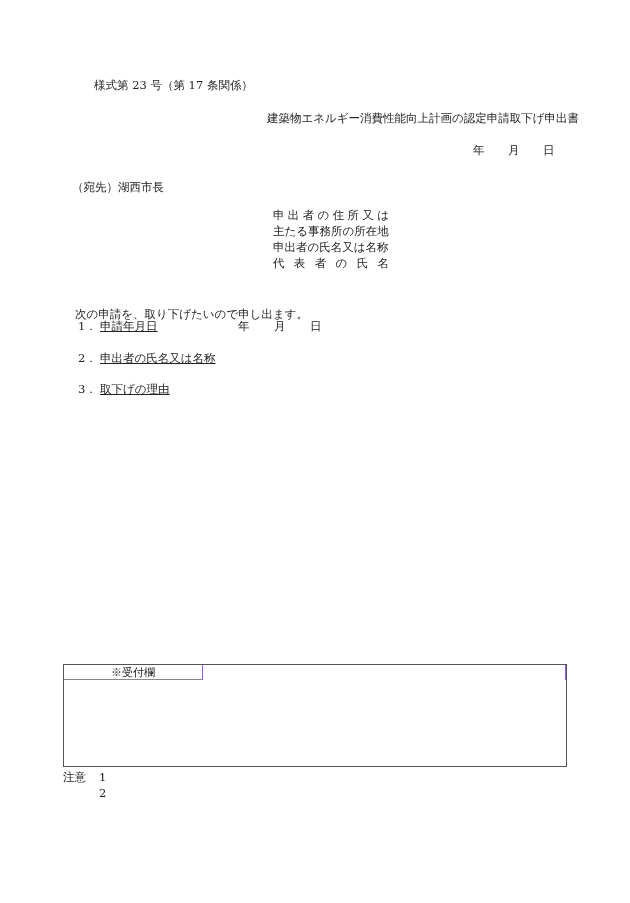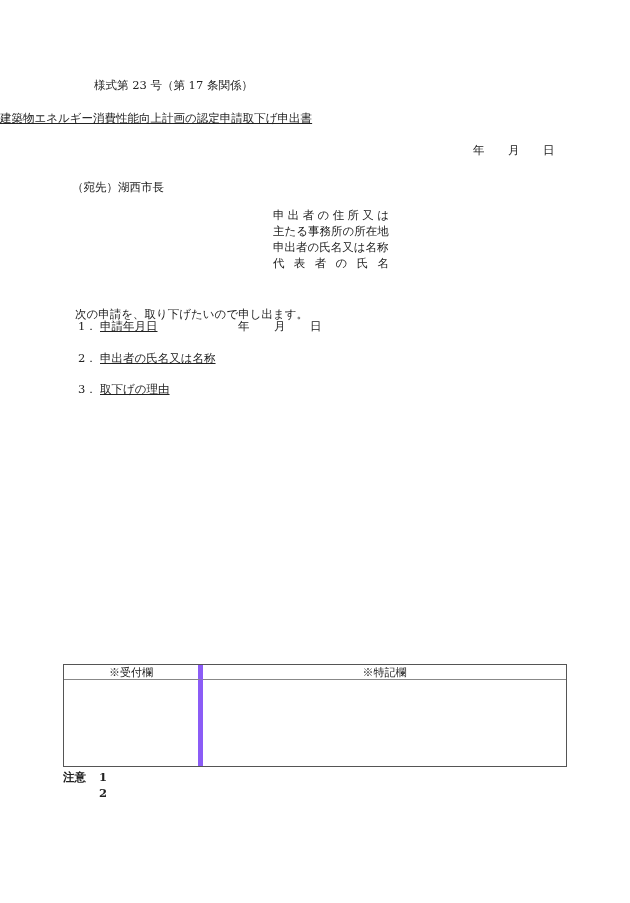--- a/index.html
+++ b/index.html
@@ -3,38 +3,38 @@
 <meta charset="utf-8">
 <style>
   html, body { margin: 0; padding: 0; }
   body {
     width: 630px; height: 903px; background: #ffffff; position: relative;
     font-family: "DejaVu Serif", "Liberation Serif", serif; color: #222;
     font-size: 11.5px; overflow: hidden;
   }
   .abs { position: absolute; white-space: nowrap; }
   .form-no { left: 63px; top: 78px; margin-left: 31px; }
-  .title { left: 0; width: 579px; top: 111px; text-align: left; letter-spacing: 0px; text-decoration: underline; }
+  .title { left: 0; width: 579px; top: 111px; text-align: right; letter-spacing: 0px; }
   .date { top: 143px; }
   .addressee { left: 72px; top: 180px; text-align: center; }
   .applicant-block { left: 273px; top: 207px; line-height: 16px; }
   .applicant-block .row { display: flex; justify-content: space-between; width: 116px; }
   .intro { left: 75px; top: 287px; margin-top: 20px; }
   .item { left: 78px; text-decoration: underline; }
   .item .num { display: inline-block; width: 22px; }
   .reception-table {
     position: absolute; left: 63px; top: 664px; width: 504px; height: 103px;
     border: 1px solid #555; box-sizing: border-box; display: grid;
     grid-template-columns: 139px 1fr; grid-template-rows: 15px 1fr;
   }
-  .cell { border-right: 5px solid #8b5cf6; border-bottom: 1px solid #888; text-align: center; font-size: 11px; line-height: 15px; }
+  .cell { border-right: 1px solid #8b5cf6; border-bottom: 1px solid #888; text-align: center; font-size: 11px; line-height: 15px; }
   .cell.last { border-right: none; }
   .cell.body { border-bottom: none; }
   .notes { left: 63px; top: 769px; line-height: 16px; }
-  .notes .nrow { display: flex; font-weight: bold; }
+  .notes .nrow { display: flex; }
   .notes .lbl { width: 36px; }
   .notes .n { width: 22px; }
 </style>
 </head>
 <body>
 
 <div class="abs form-no">様式第 23 号（第 17 条関係）</div>
 
 <div class="abs title">建築物エネルギー消費性能向上計画の認定申請取下げ申出書</div>
 
@@ -79,21 +79,20 @@
 <div class="abs item" style="top:351px">
   <span class="num">2．</span><span>申出者の氏名又は名称</span>
 </div>
 
 <div class="abs item" style="top:382px">
   <span class="num">3．</span><span>取下げの理由</span>
 </div>
 
 <div class="reception-table">
   <div class="cell">※受付欄</div>
-  <div class="cell last">※特記欄</div>
   <div class="cell body"></div>
   <div class="cell body last"></div>
 </div>
 
 <div class="abs notes">
   <div class="nrow">
     <span class="lbl">注意</span>
     <span class="n">1</span>
   </div>
   <div class="nrow">

